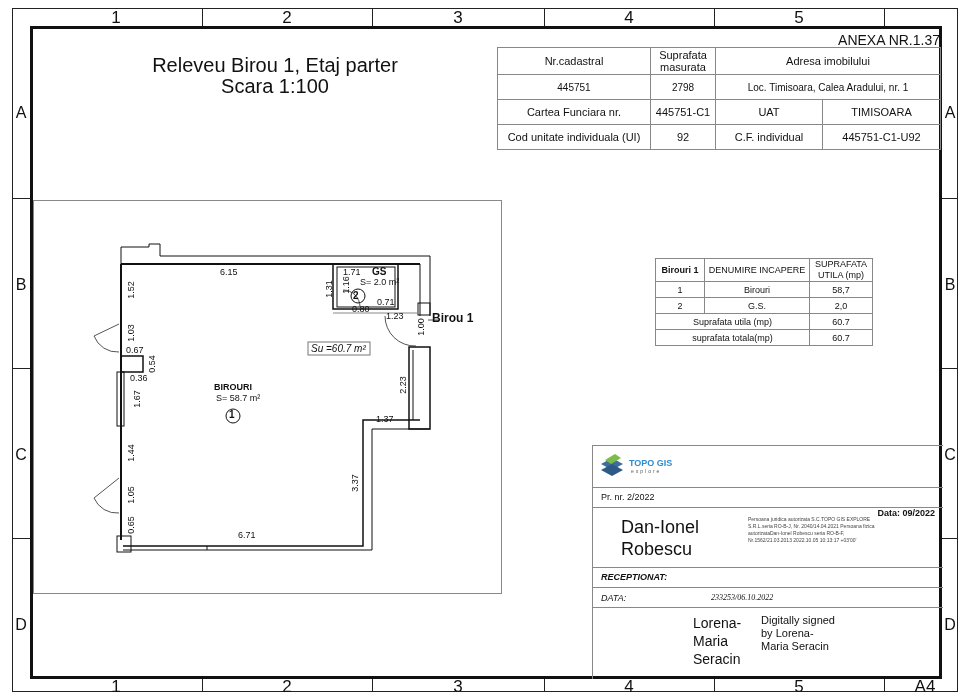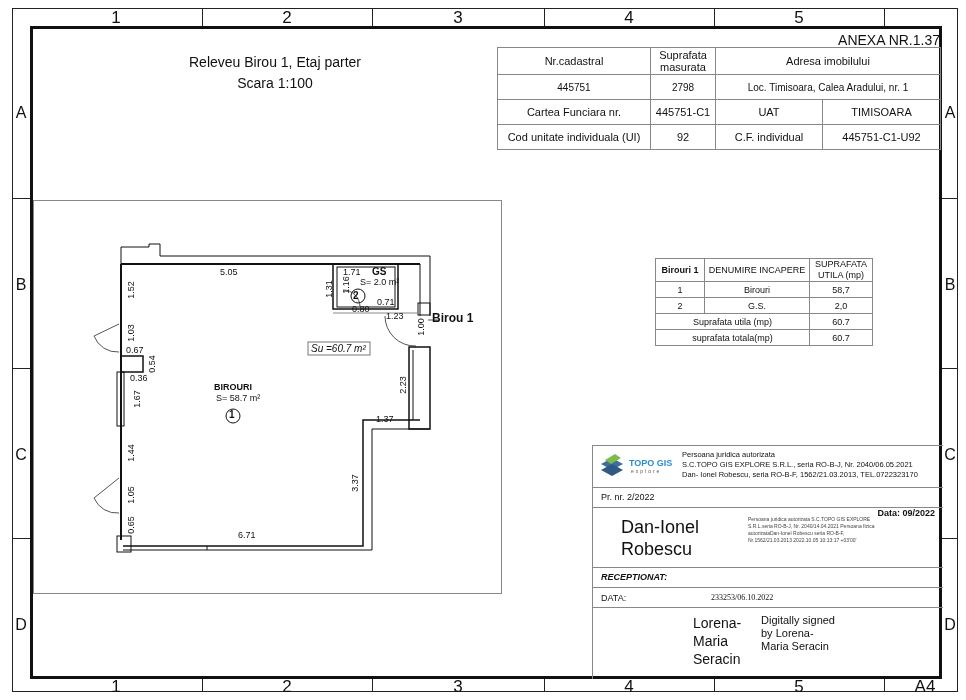--- a/index.html
+++ b/index.html
@@ -4,21 +4,21 @@
 <style>
   html,body{margin:0;padding:0;background:#fff;}
   body{width:966px;height:700px;position:relative;overflow:hidden;font-family:"Liberation Sans",sans-serif;color:#111;}
   .abs{position:absolute;}
   .outer{left:12px;top:8px;width:946px;height:684px;border:1px solid #222;box-sizing:border-box;}
   .inner{left:30px;top:26px;width:912px;height:653px;border:3px solid #111;box-sizing:border-box;}
   .gridnum{font-size:17px;text-align:center;line-height:18px;}
   .vsep{width:1px;background:#222;}
   .hsep{height:1px;background:#222;}
   .gridlet{font-size:16px;width:18px;text-align:center;}
-  .title{font-size:14px;text-align:center;}
+  .title{font-size:20px;text-align:center;}
   table.t{border-collapse:collapse;font-size:11px;position:absolute;}
   table.t td{border:1px solid #888;text-align:center;padding:0 3px;}
   .plan{left:33px;top:200px;width:469px;height:394px;border:1px solid #888;box-sizing:border-box;}
   .dim{font-size:9px;position:absolute;}
   .rot{transform:rotate(-90deg);transform-origin:center;}
   .stamp{left:592px;top:445px;width:350px;height:234px;border-left:1px solid #888;}
   .srow{position:absolute;left:0;width:350px;border-bottom:1px solid #888;box-sizing:border-box;}
 </style>
 </head>
 <body>
@@ -158,21 +158,21 @@
 
     <rect x="308" y="342" width="62" height="13" stroke="#777"></rect>
 
     <circle cx="358" cy="296" r="7"></circle>
     <circle cx="233" cy="416" r="7"></circle>
 
     <line x1="428" y1="320" x2="438" y2="320" stroke="#555"></line>
   </g>
 </svg>
 
-<div class="dim" style="left:220px;top:267px;">5.05</div>
+<div class="dim" style="left:220px;top:267px;">6.15</div>
 <div class="dim" style="left:343px;top:267px;">1.71</div>
 <div class="abs" style="left:372px;top:266px;font-size:10px;font-weight:bold;">GS</div>
 <div class="dim" style="left:360px;top:277px;">S= 2.0 m²</div>
 <div class="dim rot" style="left:320px;top:284px;">1.31</div>
 <div class="dim rot" style="left:337px;top:280px;">1.16</div>
 <div class="abs" style="left:353px;top:290px;font-size:10px;font-weight:bold;">2</div>
 <div class="dim" style="left:377px;top:297px;">0.71</div>
 <div class="dim" style="left:352px;top:304px;">0.80</div>
 <div class="dim" style="left:386px;top:311px;">1.23</div>
 <div class="dim rot" style="left:412px;top:322px;">1.00</div>
@@ -197,38 +197,33 @@
 
 <div class="abs stamp">
   <div class="srow" style="top:0;height:43px;border-top:1px solid #888;">
     <svg class="abs" style="left:4px;top:4px;" width="30" height="32">
       <polygon points="4,14 15,8 26,14 15,20" fill="#3e6e9c"></polygon>
       <polygon points="4,20 15,14 26,20 15,26" fill="#2f5a86"></polygon>
       <polygon points="8,10 18,4 24,8 14,14" fill="#7cbd4a"></polygon>
     </svg>
     <div class="abs" style="left:36px;top:12px;font-size:9px;font-weight:bold;color:#2d8bd0;">TOPO GIS</div>
     <div class="abs" style="left:38px;top:22px;font-size:5px;color:#555;letter-spacing:2px;">explore</div>
-    <div class="abs" style="left:89px;top:4px;font-size:7.5px;line-height:10px;">
-      <div>Persoana juridica autorizata</div>
-      <div>S.C.TOPO GIS EXPLORE S.R.L., seria RO-B-J, Nr. 2040/06.05.2021</div>
-      <div>Dan- Ionel Robescu, seria RO-B-F, 1562/21.03.2013, TEL.0722323170</div>
-    </div>
   </div>
   <div class="srow" style="top:43px;height:20px;font-size:9px;">
     <span class="abs" style="left:8px;top:4px;">Pr. nr. 2/2022</span>
     <span class="abs" style="right:8px;top:20px;font-weight:bold;">Data: 09/2022</span>
   </div>
   <div class="srow" style="top:63px;height:60px;">
     <div class="abs" style="left:28px;top:8px;font-size:18px;line-height:22px;width:120px;">Dan-Ionel Robescu</div>
     <div class="abs" style="left:155px;top:8px;font-size:5px;line-height:7px;width:130px;color:#444;">Persoana juridica autorizata S.C.TOPO GIS EXPLORE S.R.L.seria RO-B-J, Nr. 2040/14.04.2021 Persoana fizica autorizataDan-Ionel Robescu seria RO-B-F, Nr.1562/21.03.2013 2022.10.05 10:13:17 +03'00'</div>
   </div>
   <div class="srow" style="top:123px;height:20px;font-size:9px;font-style:italic;font-weight:bold;">
     <span class="abs" style="left:8px;top:4px;">RECEPTIONAT:</span>
   </div>
-  <div class="srow" style="top:143px;height:20px;font-size:9px;">
+  <div class="srow" style="top:143px;height:20px;font-size:9px;font-style:italic;">
     <span class="abs" style="left:8px;top:5px;">DATA:</span>
     <span class="abs" style="left:118px;top:5px;font-family:'Liberation Serif',serif;font-size:8px;">233253/06.10.2022</span>
   </div>
   <div class="abs" style="left:0;top:163px;width:350px;height:70px;">
     <div class="abs" style="left:100px;top:6px;font-size:14px;line-height:18px;width:60px;">Lorena-Maria Seracin</div>
     <div class="abs" style="left:168px;top:6px;font-size:11px;line-height:13px;width:80px;">Digitally signed by Lorena-Maria Seracin</div>
   </div>
 </div>
 
 </body></html>

